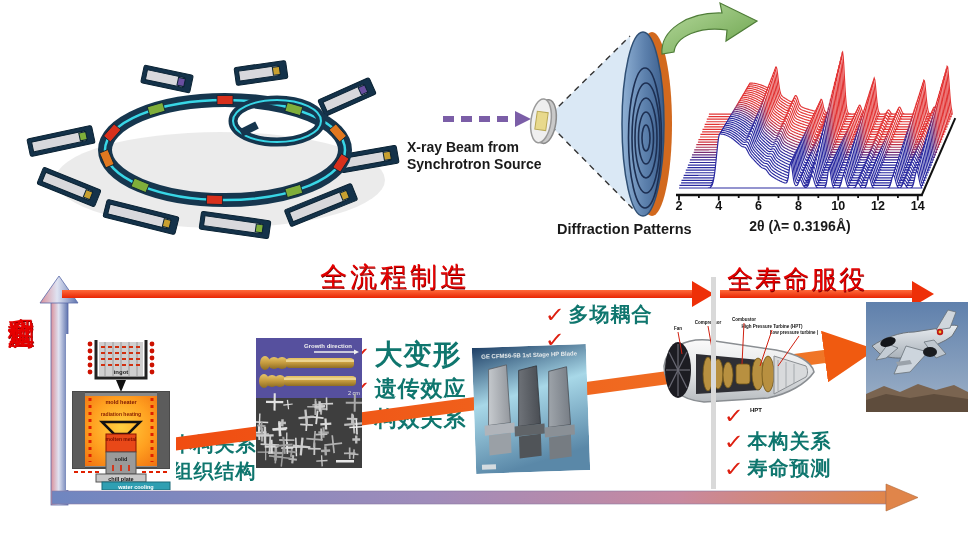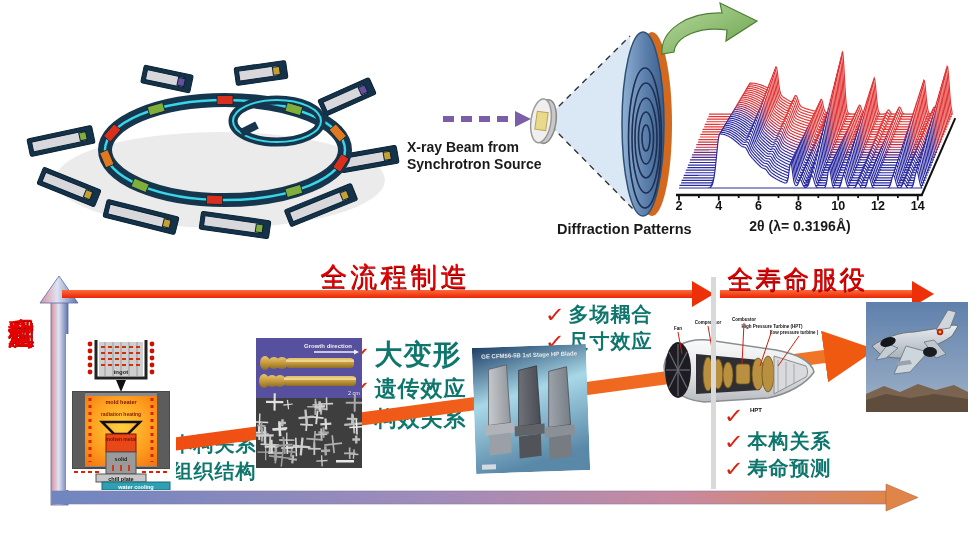--- a/index.html
+++ b/index.html
@@ -273,21 +273,20 @@
         <span class="chk-text" style="font-size:22px">构效关系</span>
       </div>
   </div>
   <div class="abs chk-box z2" style="left:542px;top:299px">
     <div class="chk-line">
         <span class="chk-mark">✓</span>
         <span class="chk-text">多场耦合</span>
       </div>
     <div class="chk-line">
         <span class="chk-mark">✓</span>
-        <span class="chk-text">尺寸效应</span>
       </div>
   </div>
   <div class="abs chk-box z2" style="left:721px;top:402px">
     <div class="chk-line">
         <span class="chk-mark">✓</span>
       </div>
     <div class="chk-line">
         <span class="chk-mark">✓</span>
         <span class="chk-text">本构关系</span>
       </div>

